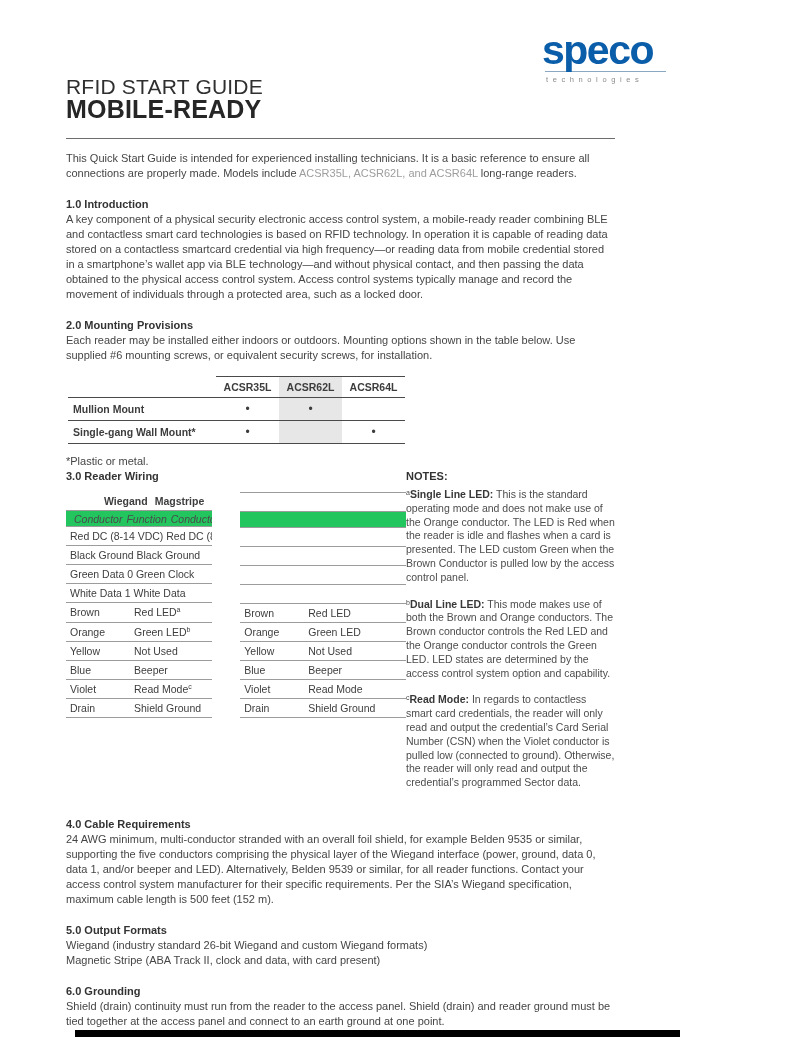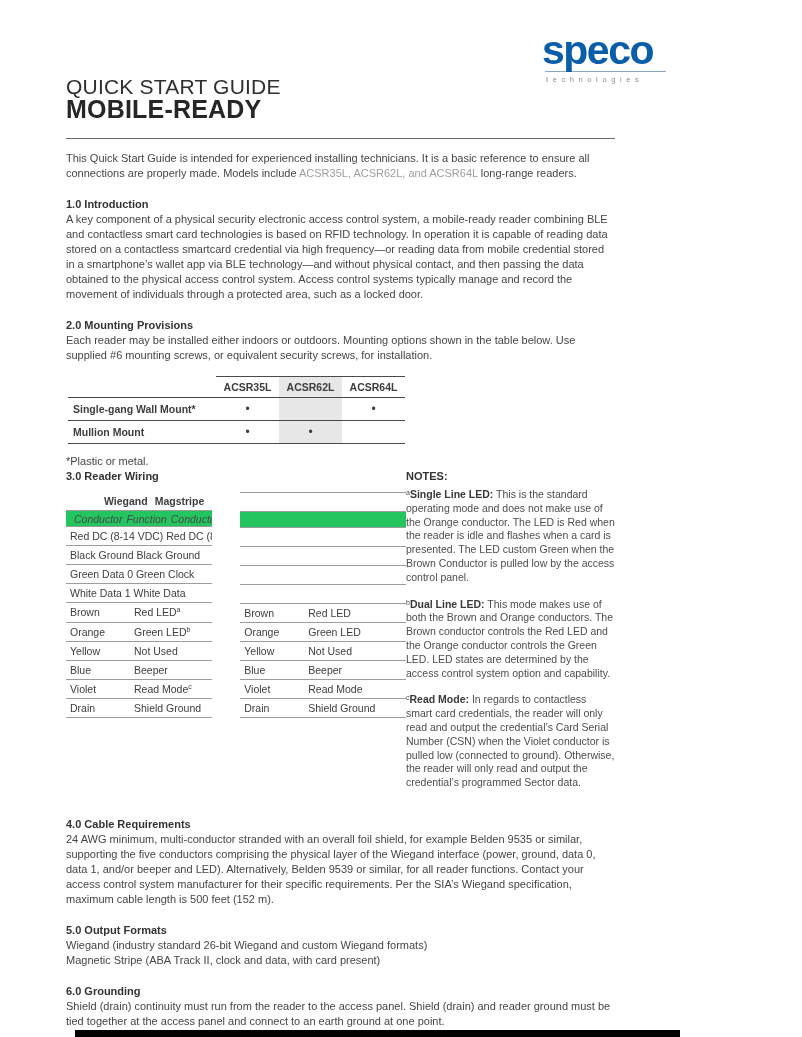--- a/index.html
+++ b/index.html
@@ -64,21 +64,21 @@
 
   <div class="logo">
     <div class="logo-word">speco</div>
     <div class="logo-rule"></div>
     <div class="logo-sub">technologies</div>
   </div>
 
   <div class="content">
 
     <div class="title-block">
-      <div class="title-line1">QUICK START GUIDE</div>
+      <div class="title-line1">RFID START GUIDE</div>
       <div class="title-line2">MOBILE-READY</div>
     </div>
 
     <hr class="title-rule">
 
     <p class="body"><span>This Quick Start Guide is intended for experienced installing technicians. It is a basic reference to ensure all connections are properly made. Models include </span><span class="models">ACSR35L, ACSR62L, and ACSR64L</span><span> long-range readers.</span></p>
 
     <h3 class="sec">1.0 Introduction</h3>
     <p class="body">A key component of a physical security electronic access control system, a mobile-ready reader combining BLE and contactless smart card technologies is based on RFID technology. In operation it is capable of reading data stored on a contactless smartcard credential via high frequency—or reading data from mobile credential stored in a smartphone’s wallet app via BLE technology—and without physical contact, and then passing the data obtained to the physical access control system. Access control systems typically manage and record the movement of individuals through a protected area, such as a locked door.</p>
 
@@ -89,30 +89,30 @@
       <thead>
         <tr>
           <th class="lbl"></th>
           <th class="colh">ACSR35L</th>
           <th class="colh colshade">ACSR62L</th>
           <th class="colh">ACSR64L</th>
         </tr>
       </thead>
       <tbody>
         <tr>
+          <td class="lbl">Mullion Mount</td>
+          <td class="dot">•</td>
+          <td class="dot colshade">•</td>
+          <td class="dot"></td>
+        </tr>
+        <tr>
           <td class="lbl">Single-gang Wall Mount*</td>
           <td class="dot">•</td>
           <td class="dot colshade"></td>
           <td class="dot">•</td>
-        </tr>
-        <tr>
-          <td class="lbl">Mullion Mount</td>
-          <td class="dot">•</td>
-          <td class="dot colshade">•</td>
-          <td class="dot"></td>
         </tr>
       </tbody>
     </table>
     <p class="footnote">*Plastic or metal.</p>
 
     <div class="wiring-flex">
 
       <div class="wiring-col">
         <h3 class="sec mt0">3.0 Reader Wiring</h3>
 

